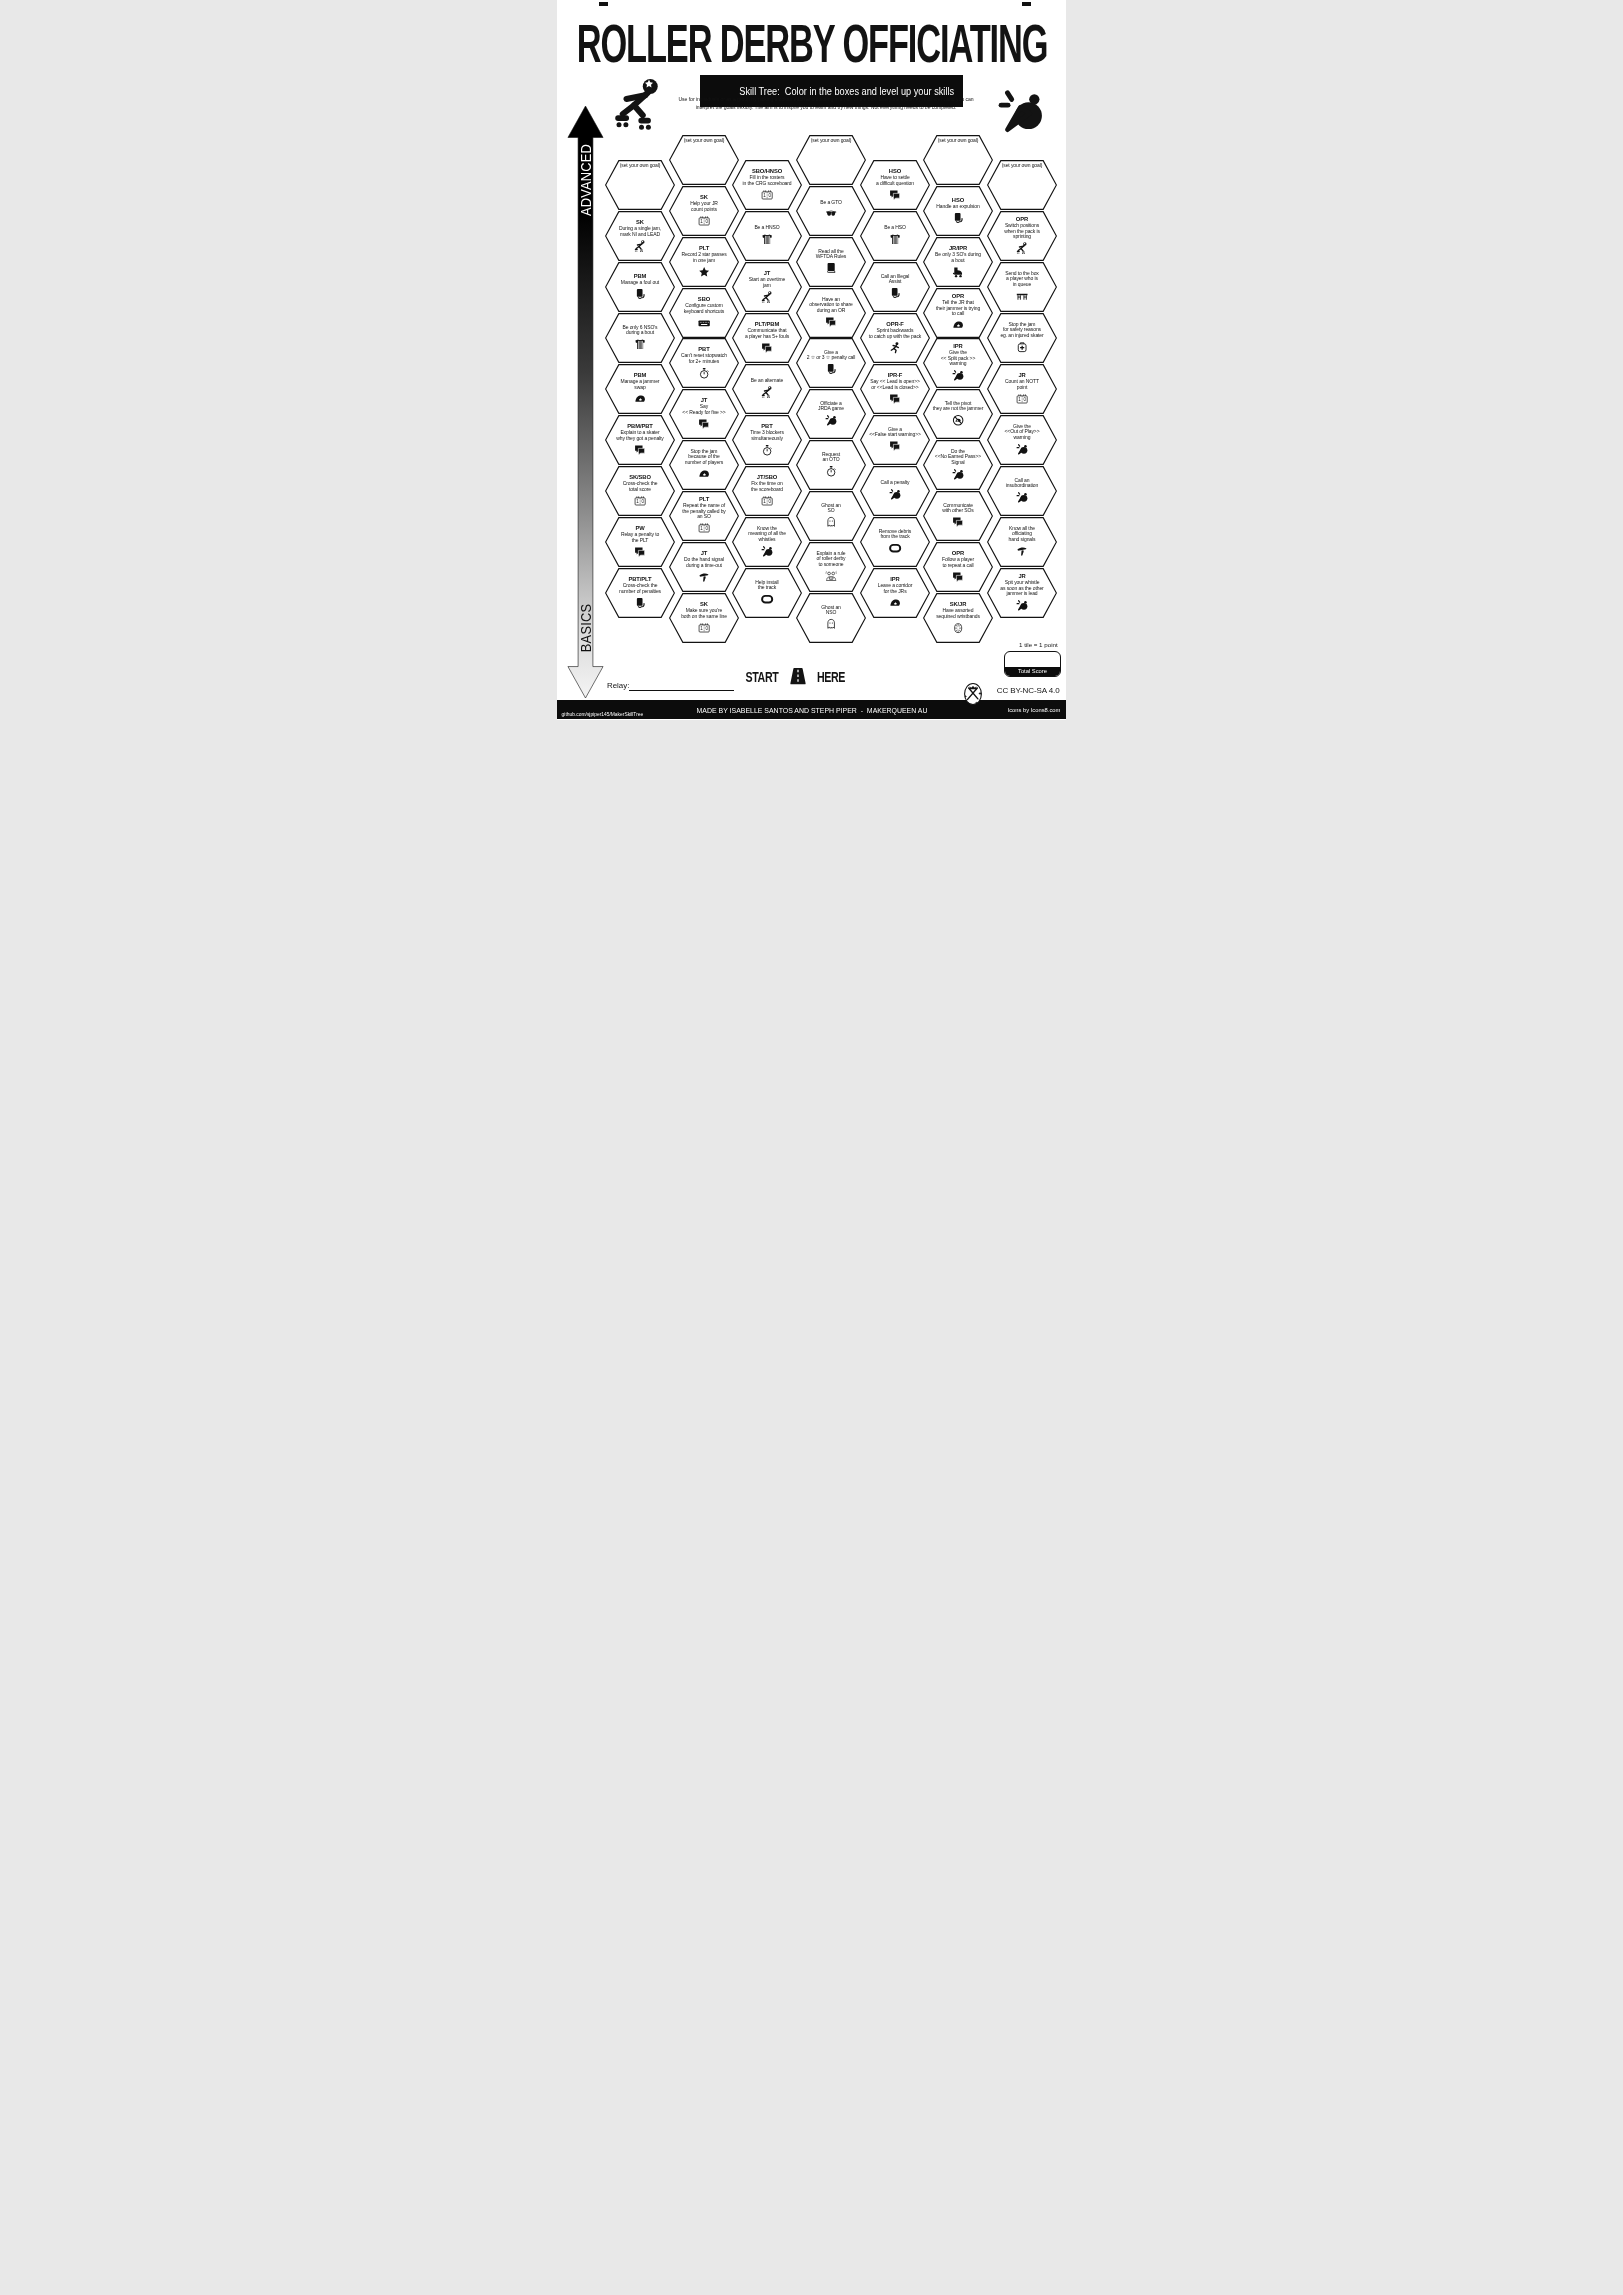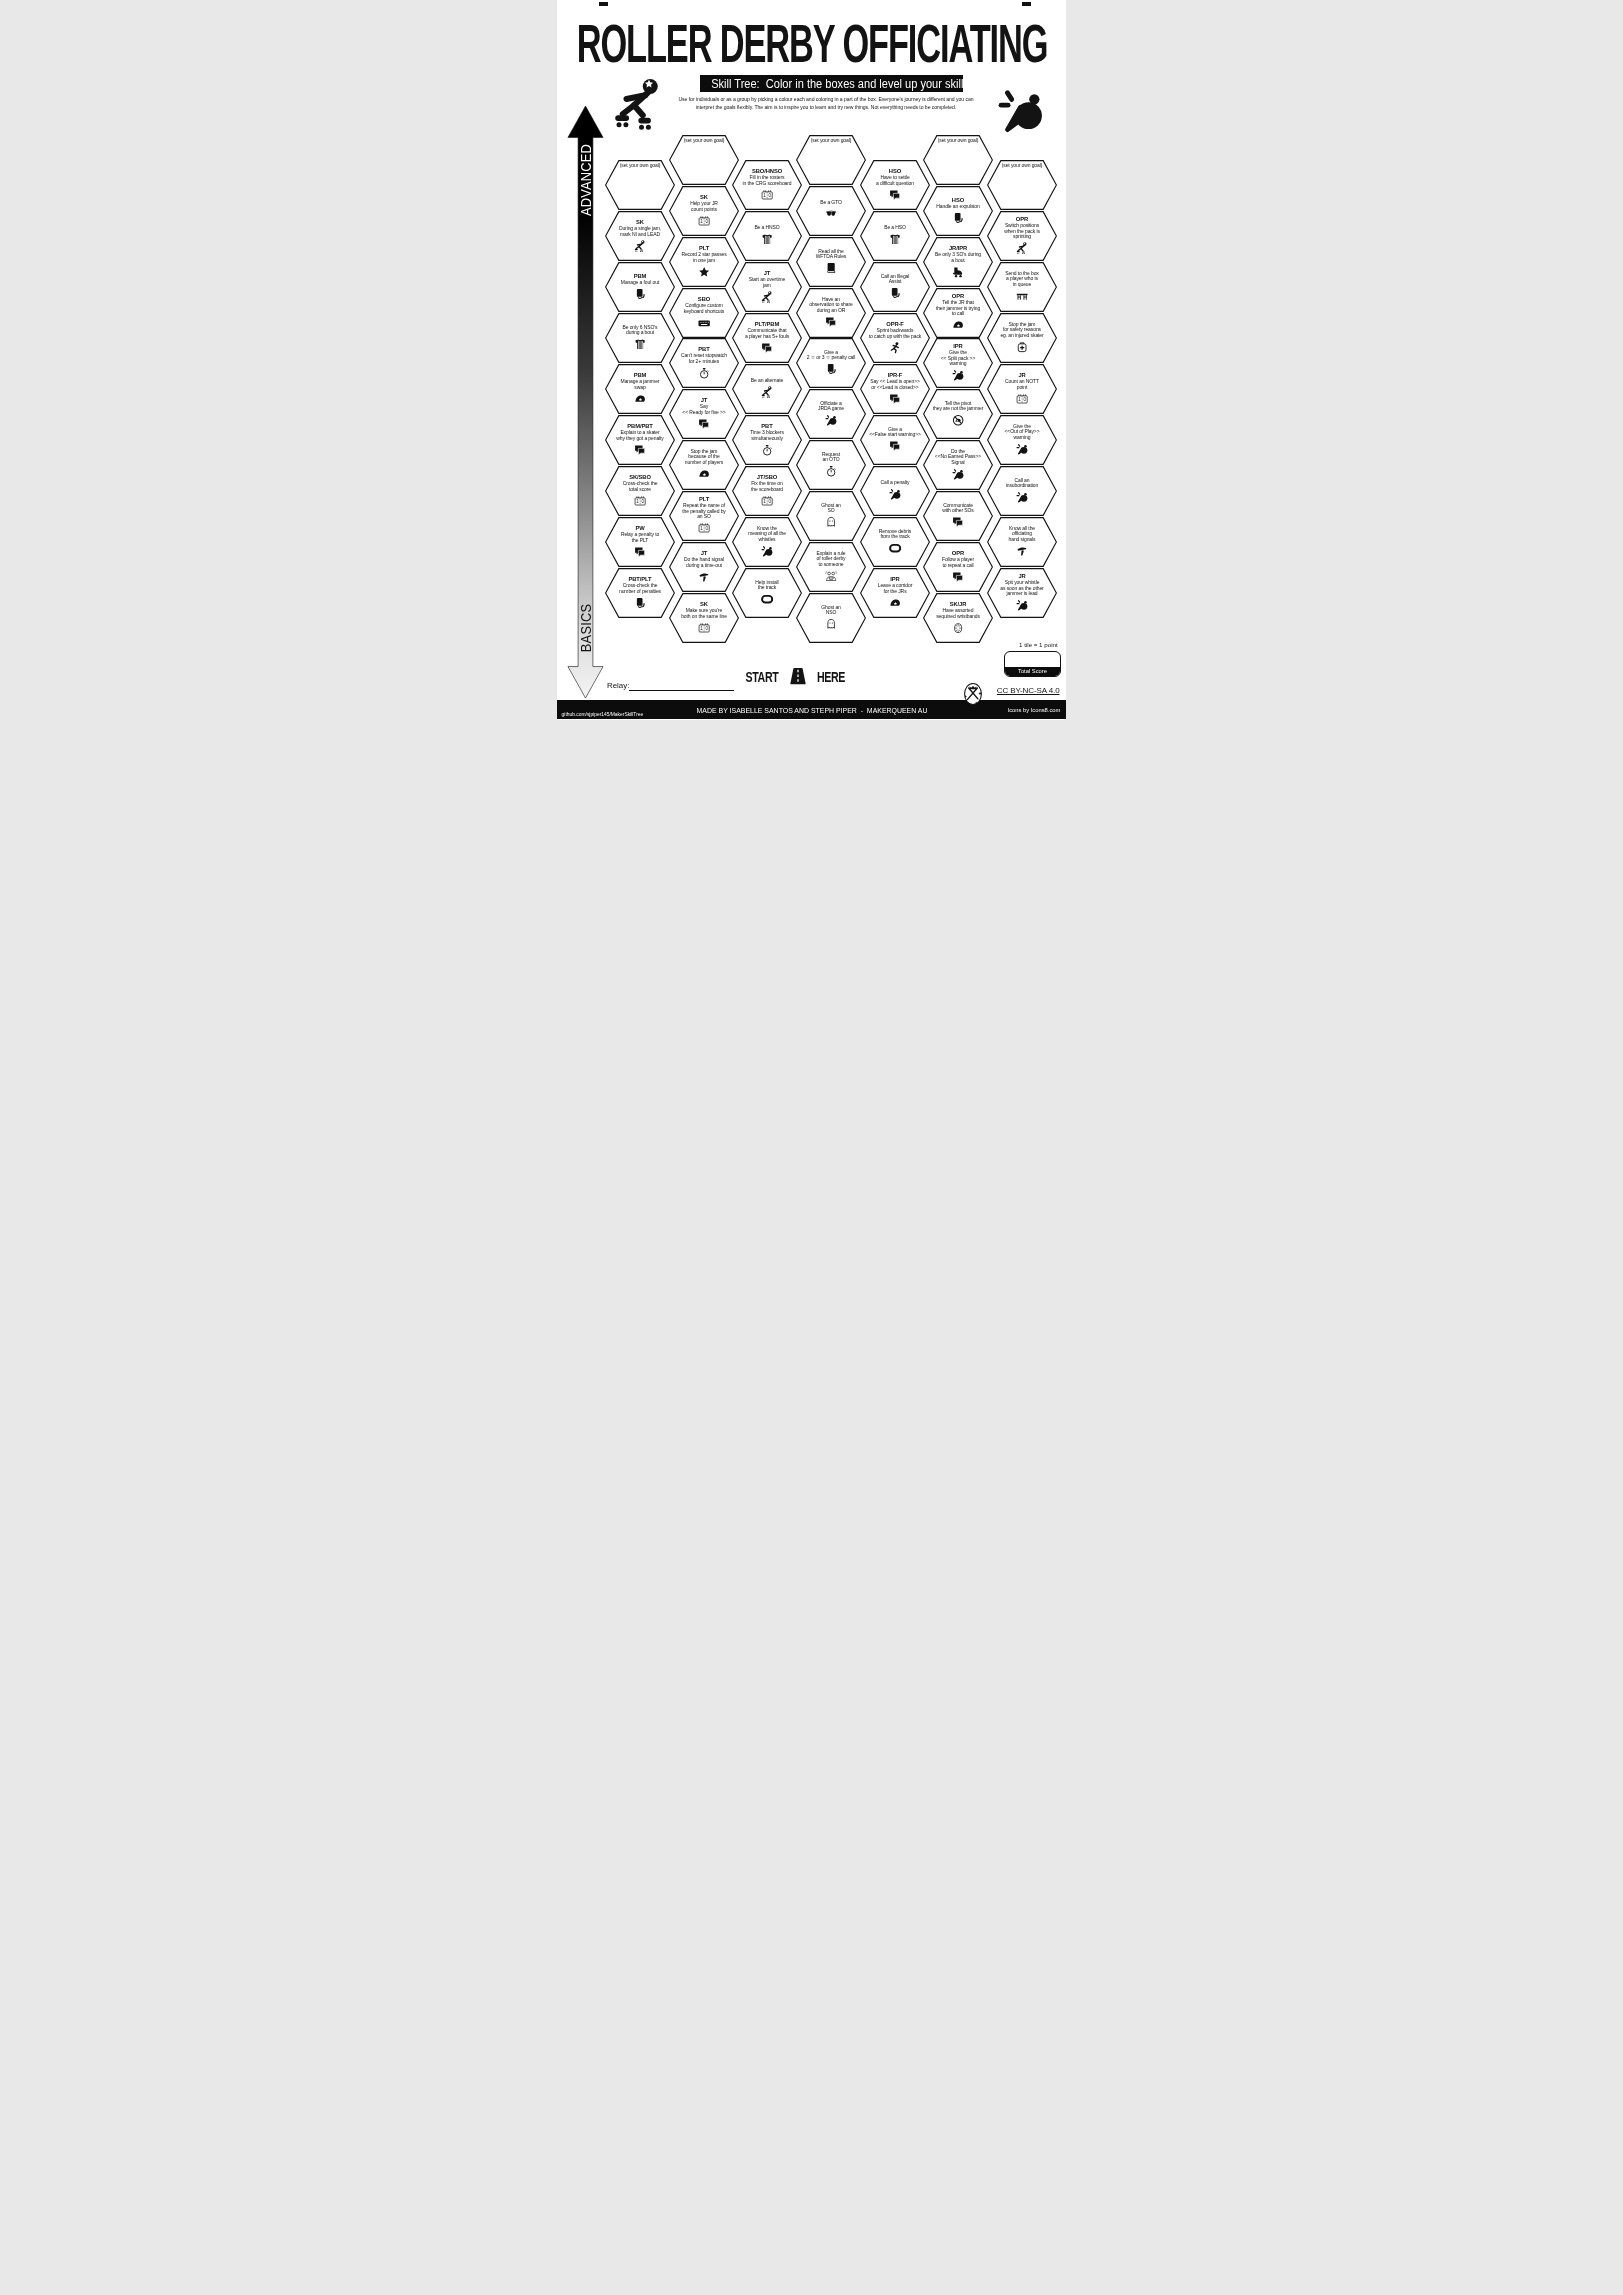--- a/index.html
+++ b/index.html
@@ -3,22 +3,22 @@
 <meta charset="utf-8">
 <style>
   html,body{margin:0;padding:0;background:#e8e8e8;}
   .poster{position:relative;width:509px;height:720px;margin:0 auto;background:#ffffff;
           font-family:"Liberation Sans",sans-serif;color:#131313;overflow:hidden;}
   .corner-mark{position:absolute;width:9.3px;height:3.7px;background:#111;top:1.9px;}
 
   .page-title{position:absolute;left:50%;top:14px;margin:0;font-size:43px;font-weight:bold;
               letter-spacing:-1.4px;white-space:nowrap;transform:translateX(-50%) scale(0.80,1.24);
               transform-origin:center top;}
-  .banner{position:absolute;left:143px;top:75px;width:263px;height:17px;background:#0c0c0c;color:#fff;
-          display:flex;align-items:center;justify-content:flex-start;font-size:12px;white-space:pre;
+  .banner{position:absolute;left:143px;top:75px;width:263px;height:32px;background:#0c0c0c;color:#fff;
+          display:flex;align-items:center;justify-content:flex-end;font-size:10px;white-space:pre;
           transform-origin:center;}
   .banner span{transform:scaleX(0.92);display:inline-block;white-space:pre;}
   .subtitle{position:absolute;left:93px;top:96px;width:352px;text-align:center;font-size:5.1px;
             line-height:1.5;white-space:pre-line;letter-spacing:-0.05px;}
 
   .arrow-wrap{position:absolute;left:10.2px;top:106px;width:37px;height:592px;}
   .axis-label{position:absolute;white-space:nowrap;font-size:14.3px;letter-spacing:0.2px;}
   .axis-top{left:29px;top:180px;color:#fff;transform:translate(-50%,-50%) rotate(-90deg) scaleX(0.9);}
   .axis-bottom{left:29px;top:628px;color:#111;transform:translate(-50%,-50%) rotate(-90deg) scaleX(0.9);}
 
@@ -42,21 +42,21 @@
   .road-icon svg{width:100%;height:100%;}
 
   .name-label{position:absolute;left:50px;top:681px;font-size:7.9px;}
   .name-line{position:absolute;left:72px;top:681px;width:105px;height:9.3px;border-bottom:1.1px solid #111;}
 
   .tile-note{position:absolute;right:8.3px;top:641px;font-size:6.2px;}
   .score-box{position:absolute;left:447px;top:651px;width:57px;height:26px;border:1.2px solid #111;
              border-radius:6px;overflow:hidden;background:#fff;box-sizing:border-box;}
   .score-bar{position:absolute;left:0;right:0;bottom:0;height:9.3px;background:#0c0c0c;color:#fff;
              display:flex;align-items:center;justify-content:center;font-size:5.8px;}
-  .license{position:absolute;right:6.5px;top:686px;font-size:8px;letter-spacing:-0.1px;text-decoration:underline;}
+  .license{position:absolute;right:6.5px;top:686px;font-size:8px;letter-spacing:-0.1px;}
   .badge{position:absolute;left:403px;top:678px;width:26px;height:32px;z-index:3;}
   .badge svg{width:100%;height:100%;}
 
   .footer{position:absolute;left:0;top:700px;width:509px;height:19.4px;background:#0c0c0c;color:#fff;z-index:2;}
   .footer-left{position:absolute;left:4.6px;bottom:2.3px;font-size:4.9px;}
   .footer-center{position:absolute;left:50%;top:50%;transform:translate(-50%,-50%) scaleX(0.88);
                  font-size:7.9px;white-space:pre;letter-spacing:0;}
   .footer-right{position:absolute;right:5.6px;top:50%;transform:translateY(-50%);font-size:5.8px;}
 </style>
 </head>

